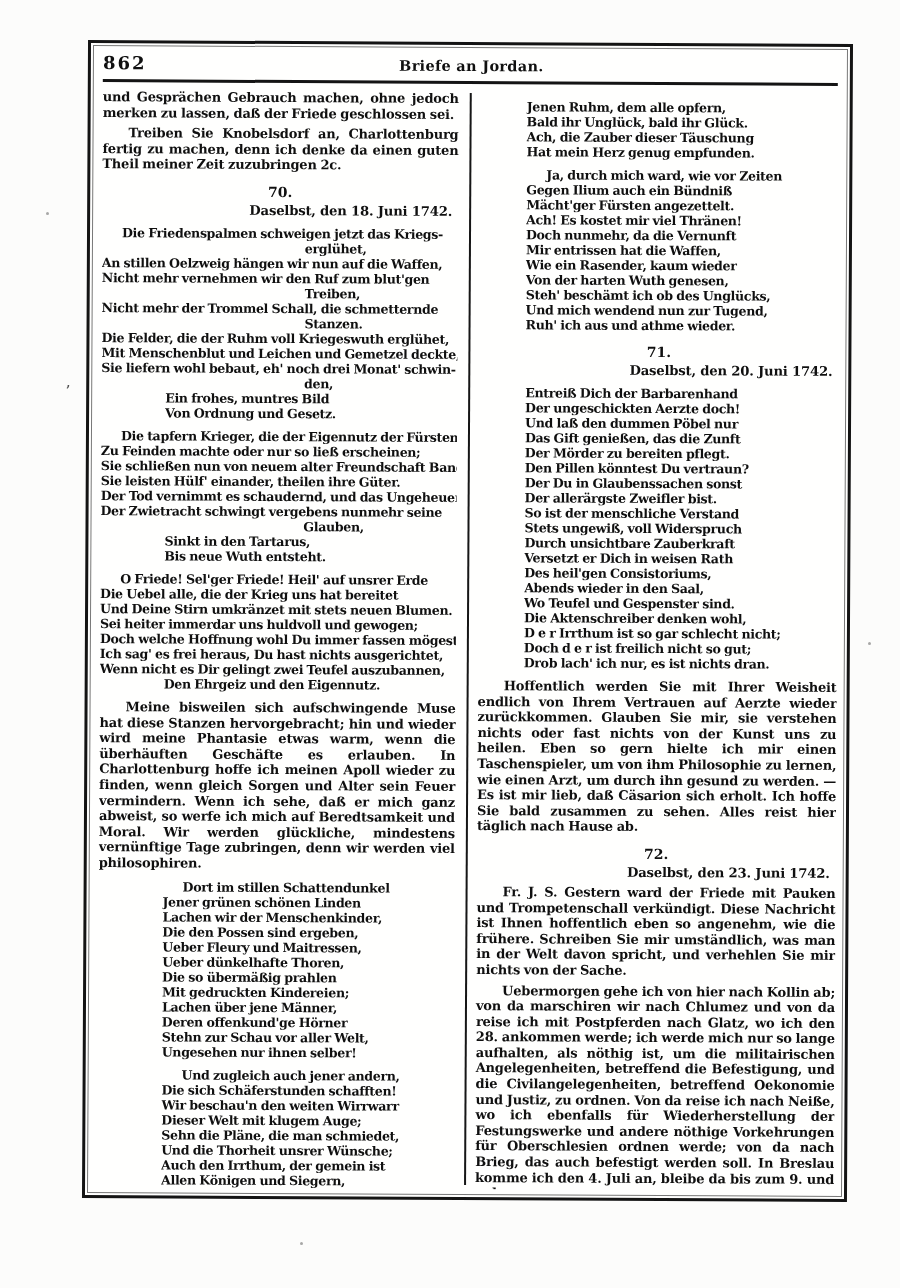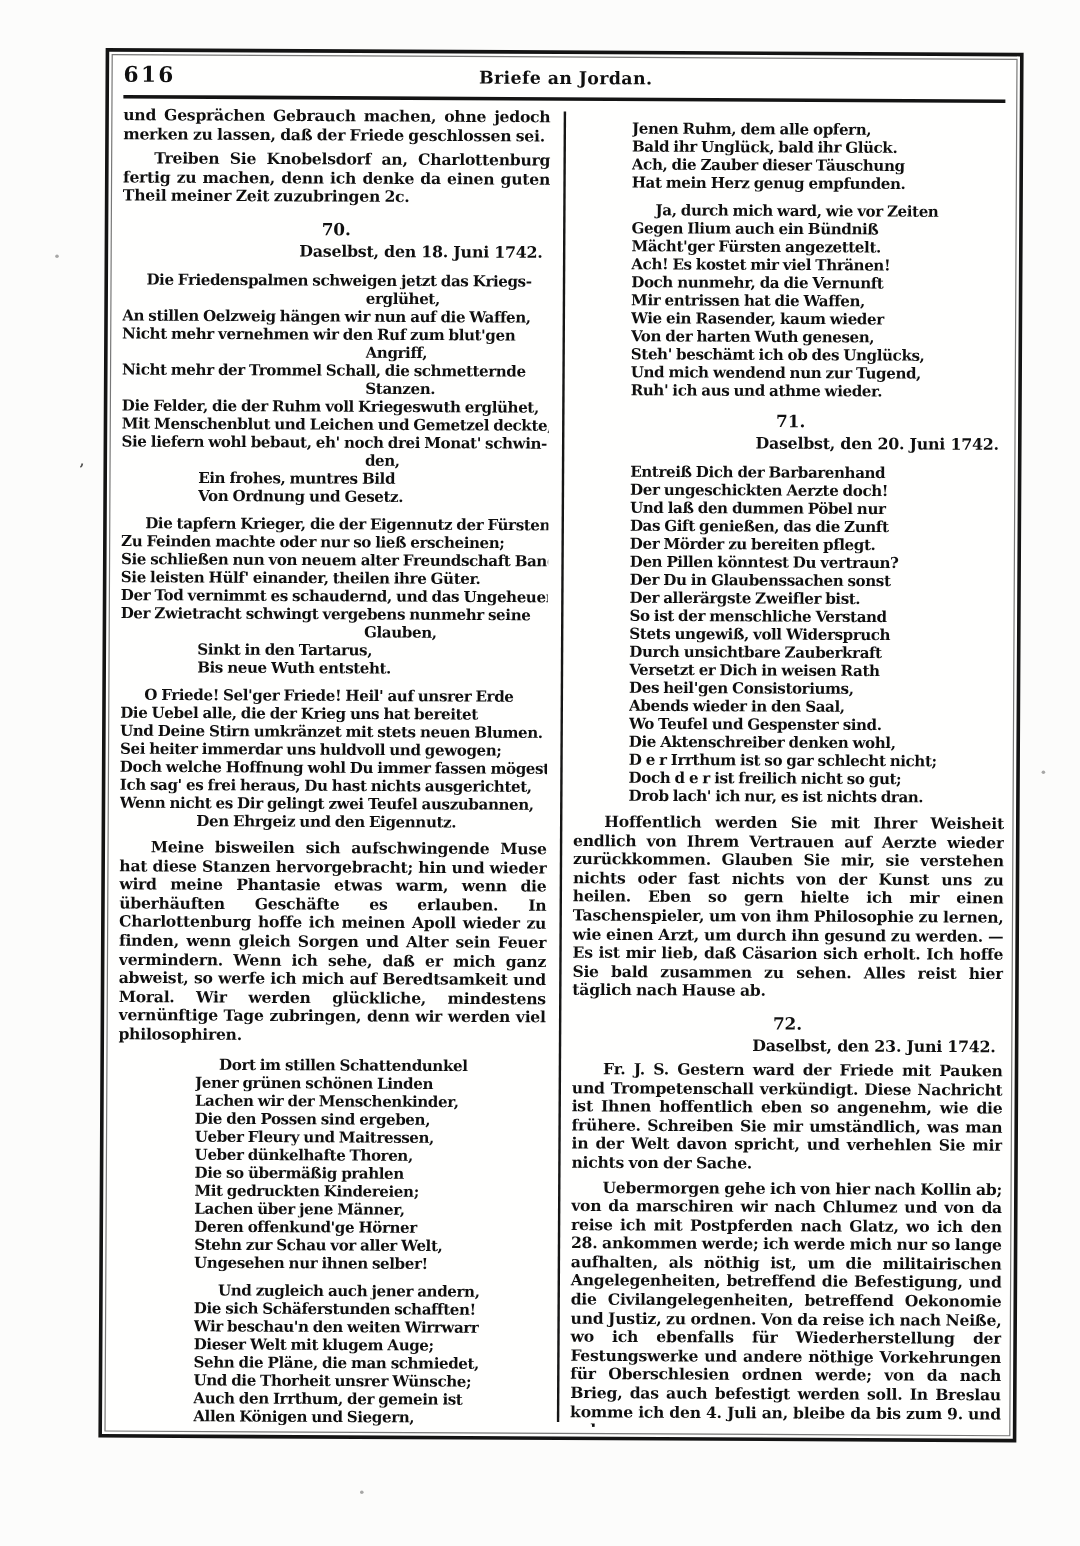--- a/index.html
+++ b/index.html
@@ -53,37 +53,37 @@
   .right .verse.block{margin-left:46px;}
 
   .speck{position:absolute;color:rgba(20,20,20,.75);font-size:12px;font-weight:bold;}
   .dot{position:absolute;width:3px;height:3px;border-radius:50%;background:rgba(40,40,40,.4);}
 </style>
 </head>
 <body>
 
 <div class="page-frame">
   <div class="running-head">
-    <span class="pagenum">616</span>
+    <span class="pagenum">862</span>
     <span class="runtitle">Briefe an Jordan.</span>
     <span class="head-spacer"></span>
   </div>
   <div class="head-rule"></div>
   <div class="columns">
     <div class="col left">
         <p class="prose noind">und Gesprächen Gebrauch machen, ohne jedoch merken zu lassen, daß der Friede geschlossen sei.</p>
         <p class="prose">Treiben Sie Knobelsdorf an, Charlottenburg fertig zu machen, denn ich denke da einen guten Theil meiner Zeit zuzubringen 2c.</p>
         <div class="secnum">70.</div>
         <div class="dateline">Daselbst, den 18. Juni 1742.</div>
         <div class="verse full">
           <div class="vl first">Die Friedenspalmen schweigen jetzt das Kriegs-</div>
           <div class="vl hang">erglühet,</div>
           <div class="vl">An stillen Oelzweig hängen wir nun auf die Waffen,</div>
           <div class="vl">Nicht mehr vernehmen wir den Ruf zum blut'gen</div>
-          <div class="vl hang">Angriff,</div>
+          <div class="vl hang">Treiben,</div>
           <div class="vl">Nicht mehr der Trommel Schall, die schmetternde</div>
           <div class="vl hang">Stanzen.</div>
           <div class="vl">Die Felder, die der Ruhm voll Kriegeswuth erglühet,</div>
           <div class="vl">Mit Menschenblut und Leichen und Gemetzel deckte,</div>
           <div class="vl">Sie liefern wohl bebaut, eh' noch drei Monat' schwin-</div>
           <div class="vl hang">den,</div>
           <div class="vl ind">Ein frohes, muntres Bild</div>
           <div class="vl ind">Von Ordnung und Gesetz.</div>
         </div>
         <div class="verse full">

